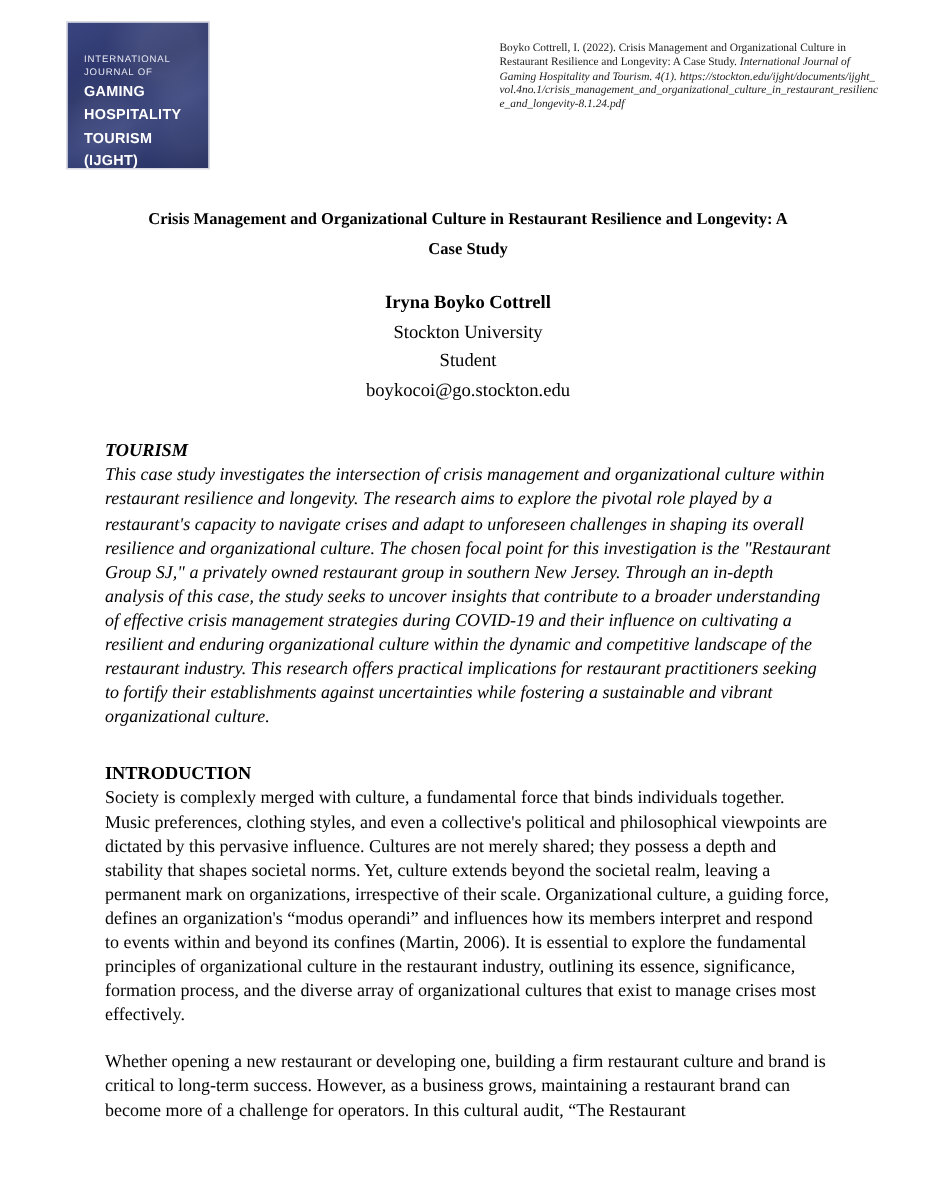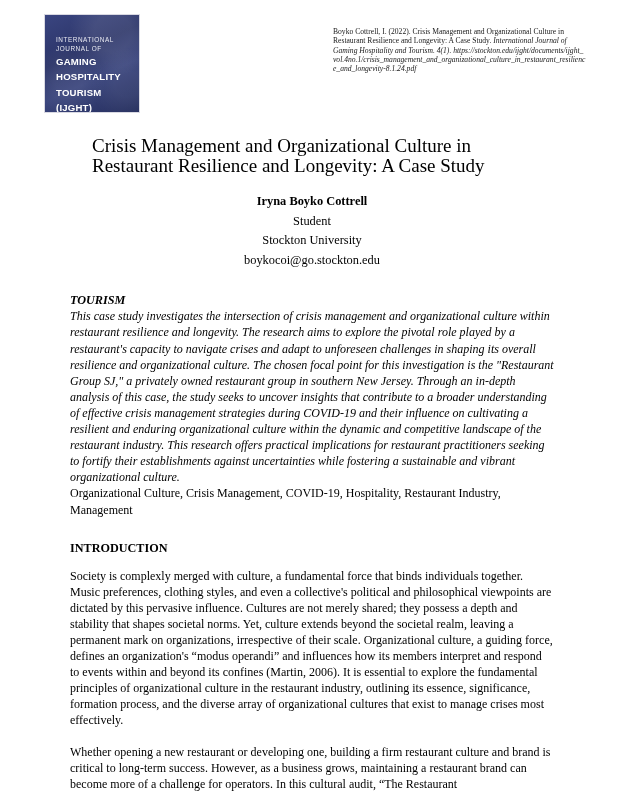--- a/index.html
+++ b/index.html
@@ -96,22 +96,23 @@
 
   
   .body-wrap {
     position: absolute;
     left: 70px;
     top: 136px;
     width: 484px;
   }
 
   .doc-title {
-    font-size: 19px;
-    font-weight: normal;
+    text-align: center;
+    font-size: 11px;
+    font-weight: bold;
     line-height: 20px;
     margin: 0 22px;
   }
 
   .author-block {
     text-align: center;
     margin-top: 16px;
     font-size: 12.4px;
     line-height: 19.6px;
   }
@@ -130,21 +131,21 @@
     font-size: 12px;
     line-height: 16.1px;
     text-align: left;
     margin-top: 0px;
   }
 
   .para {
     font-size: 12px;
     line-height: 16.1px;
     text-align: left;
-    margin-top: 12px;
+    margin-top: 0px;
   }
   .para + .para { margin-top: 15px; }
 
   .kw-text { font-size: 12px; line-height: 16.1px; }
 </style>
 </head>
 <body>
 
 <div class="page">
 
@@ -170,29 +171,28 @@
     </div>
 
   </div>
 
   <div class="body-wrap">
 
     <div class="doc-title">Crisis Management and Organizational Culture in Restaurant Resilience and Longevity: A Case Study</div>
 
     <div class="author-block">
       <div class="author-name">Iryna Boyko Cottrell</div>
+      <div>Stockton University</div>
       <div>Student</div>
-      <div>Stockton University</div>
       <div>boykocoi@go.stockton.edu</div>
     </div>
 
     <div class="sec-head italic">TOURISM</div>
     <div class="abstract-text">This case study investigates the intersection of crisis management and organizational culture within restaurant resilience and longevity. The research aims to explore the pivotal role played by a restaurant's capacity to navigate crises and adapt to unforeseen challenges in shaping its overall resilience and organizational culture. The chosen focal point for this investigation is the "Restaurant Group SJ," a privately owned restaurant group in southern New Jersey. Through an in-depth analysis of this case, the study seeks to uncover insights that contribute to a broader understanding of effective crisis management strategies during COVID-19 and their influence on cultivating a resilient and enduring organizational culture within the dynamic and competitive landscape of the restaurant industry. This research offers practical implications for restaurant practitioners seeking to fortify their establishments against uncertainties while fostering a sustainable and vibrant organizational culture.</div>
 
-    <div class="kw-text">Organizational Culture, Crisis Management, COVID-19, Hospitality, Restaurant Industry, Management</div>
 
     <div class="sec-head">INTRODUCTION</div>
     <div class="para">Society is complexly merged with culture, a fundamental force that binds individuals together. Music preferences, clothing styles, and even a collective's political and philosophical viewpoints are dictated by this pervasive influence. Cultures are not merely shared; they possess a depth and stability that shapes societal norms. Yet, culture extends beyond the societal realm, leaving a permanent mark on organizations, irrespective of their scale. Organizational culture, a guiding force, defines an organization's “modus operandi” and influences how its members interpret and respond to events within and beyond its confines (Martin, 2006). It is essential to explore the fundamental principles of organizational culture in the restaurant industry, outlining its essence, significance, formation process, and the diverse array of organizational cultures that exist to manage crises most effectively.</div>
     <div class="para">Whether opening a new restaurant or developing one, building a firm restaurant culture and brand is critical to long-term success. However, as a business grows, maintaining a restaurant brand can become more of a challenge for operators. In this cultural audit, “The Restaurant</div>
 
   </div>
 
 </div>
 
 </body></html>

